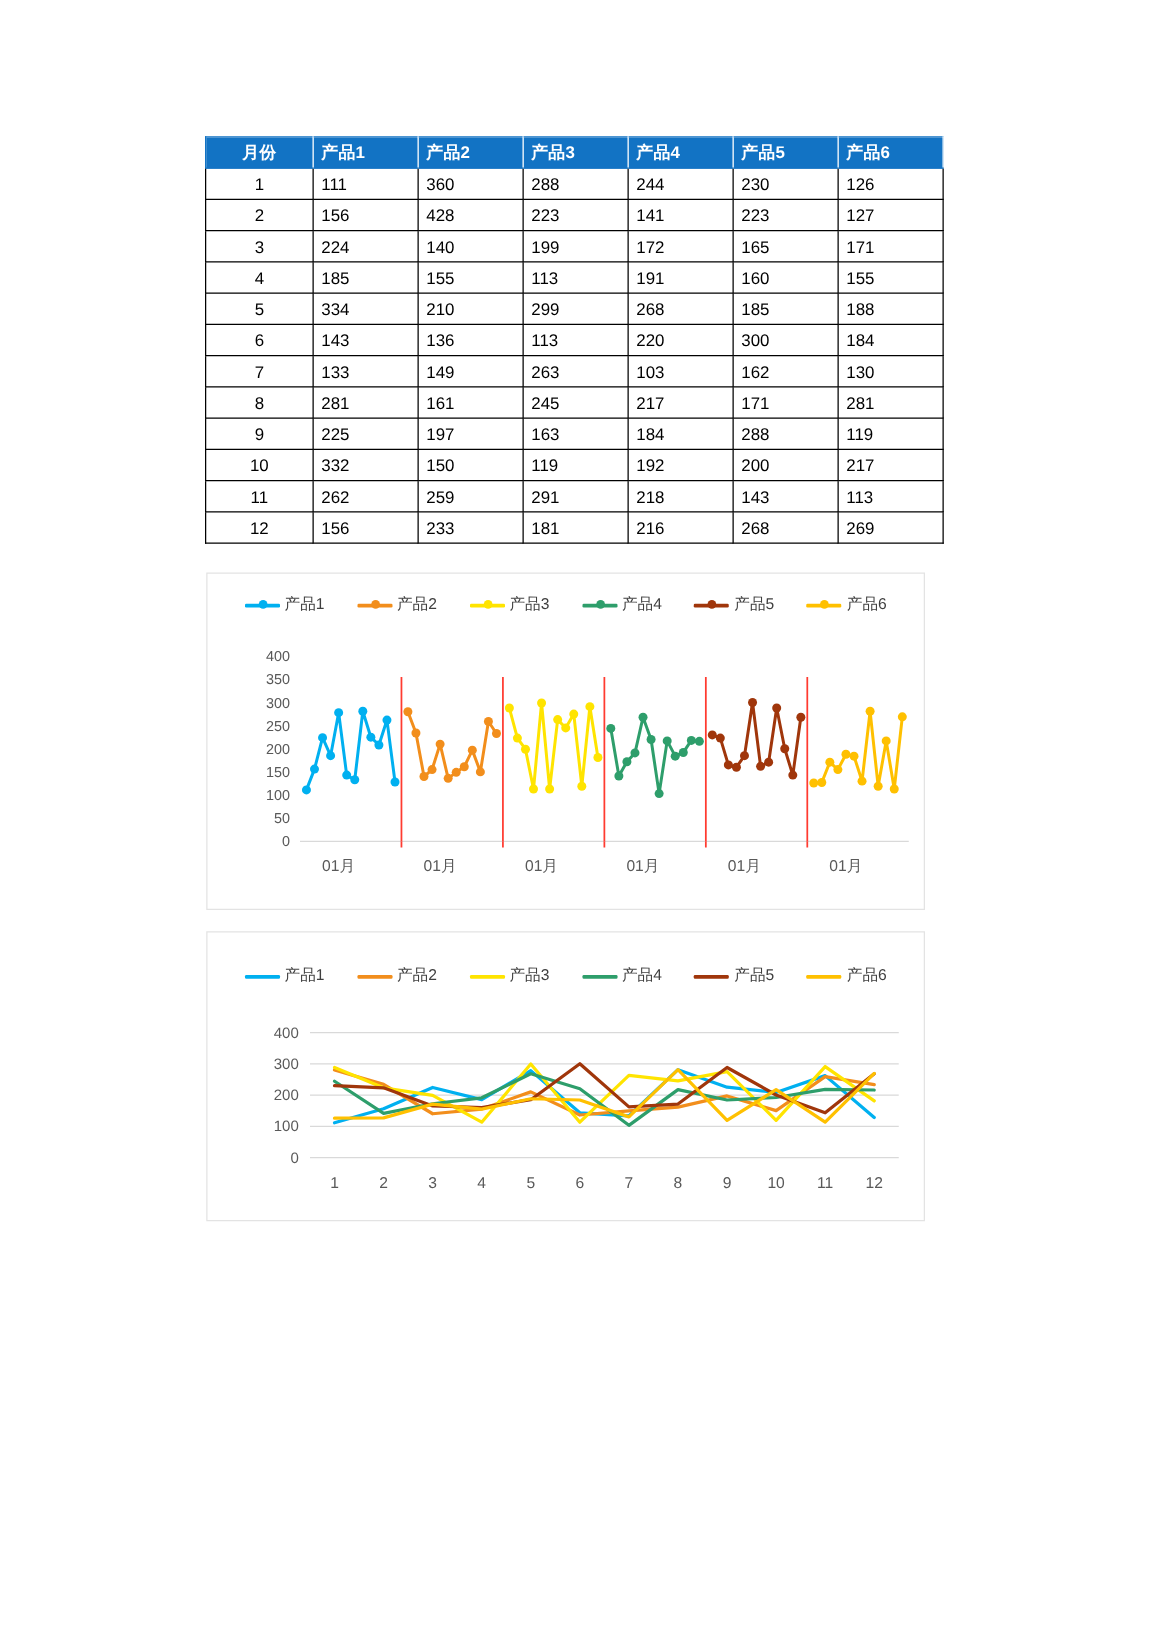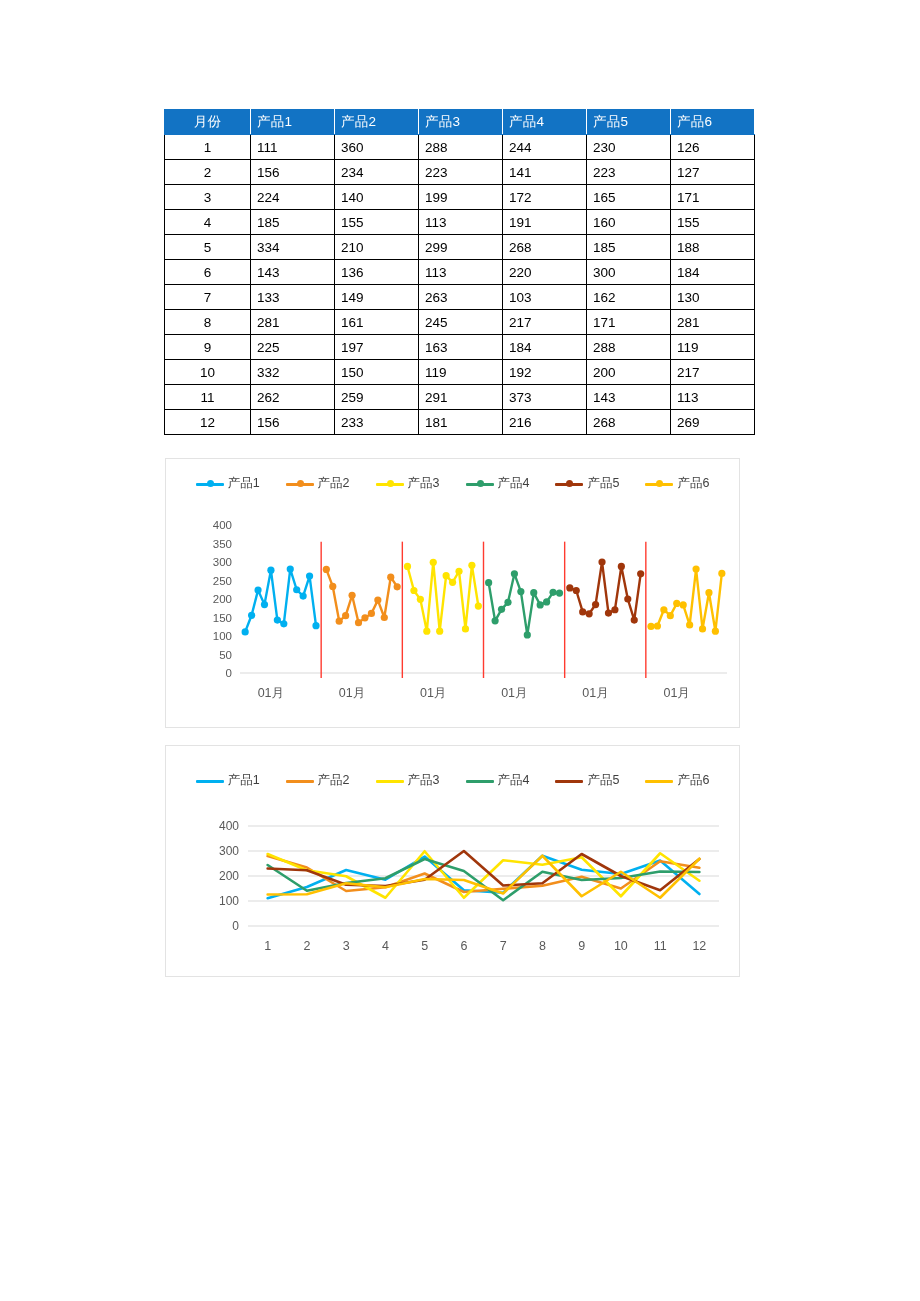--- a/index.html
+++ b/index.html
@@ -28,21 +28,21 @@
     width: 590px;
     table-layout: fixed;
     font-size: 13.5px;
     color: #000000;
   }
   table.grid col.c0 { width: 86px; }
   table.grid col.cx { width: 84px; }
   table.grid th {
     background: #1273C4;
     color: #ffffff;
-    font-weight: normal;
+    font-weight: bold;
     font-size: 13.5px;
     height: 25px;
     text-align: left;
     padding: 0 0 0 6px;
     border: 1px solid #1273C4;
     border-right: 1px solid #ffffff;
     letter-spacing: 0.2px;
   }
   table.grid th.first {
     text-align: center;
@@ -153,21 +153,21 @@
             <td>111</td>
             <td>360</td>
             <td>288</td>
             <td>244</td>
             <td>230</td>
             <td>126</td>
           </tr>
           <tr>
             <td class="monthcell">2</td>
             <td>156</td>
-            <td>234</td>
+            <td>428</td>
             <td>223</td>
             <td>141</td>
             <td>223</td>
             <td>127</td>
           </tr>
           <tr>
             <td class="monthcell">3</td>
             <td>224</td>
             <td>140</td>
             <td>199</td>
@@ -236,21 +236,21 @@
             <td>119</td>
             <td>192</td>
             <td>200</td>
             <td>217</td>
           </tr>
           <tr>
             <td class="monthcell">11</td>
             <td>262</td>
             <td>259</td>
             <td>291</td>
-            <td>373</td>
+            <td>218</td>
             <td>143</td>
             <td>113</td>
           </tr>
           <tr>
             <td class="monthcell">12</td>
             <td>156</td>
             <td>233</td>
             <td>181</td>
             <td>216</td>
             <td>268</td>

